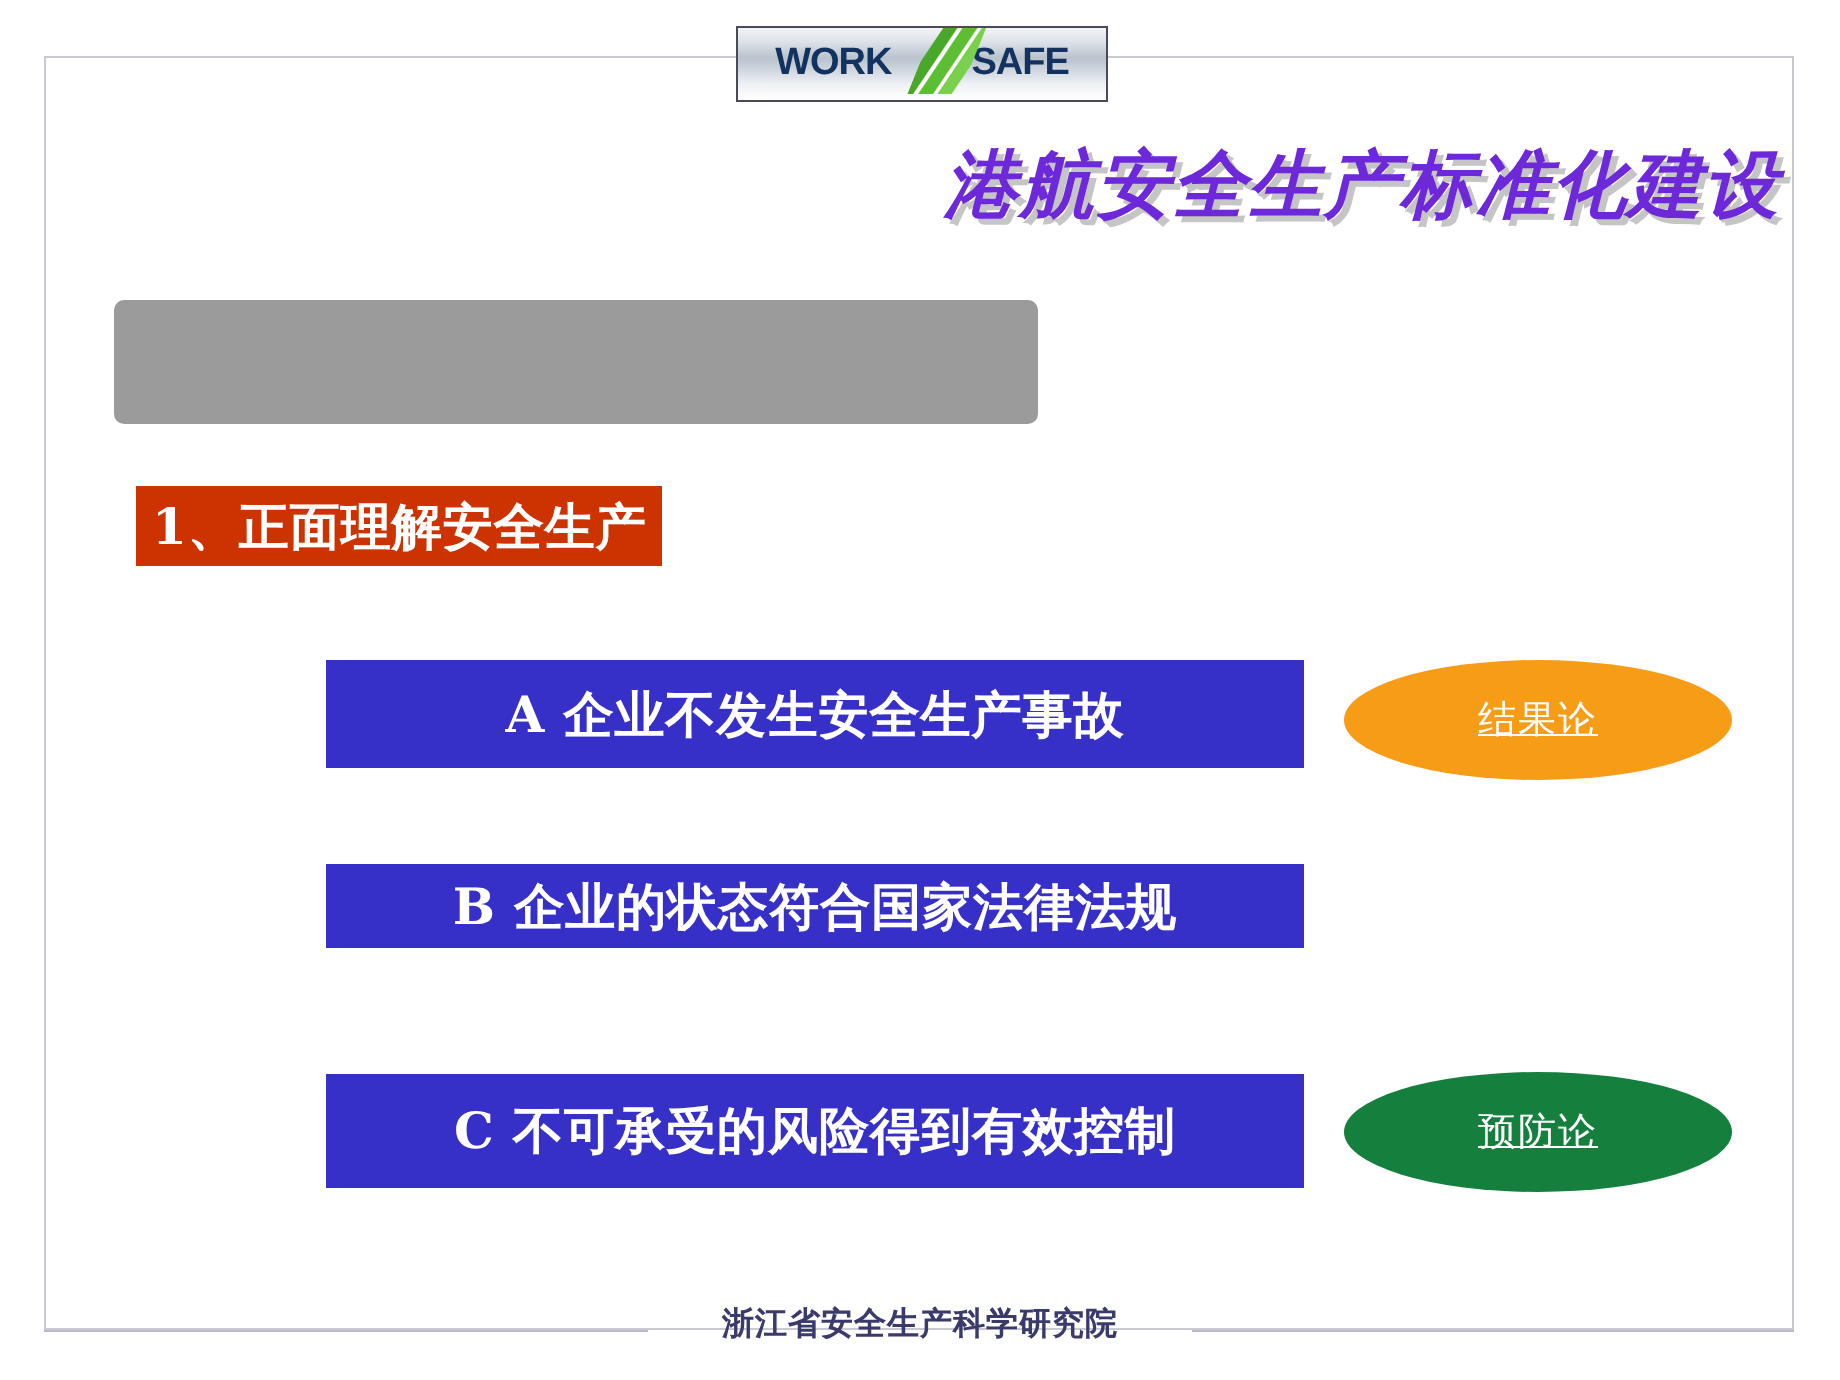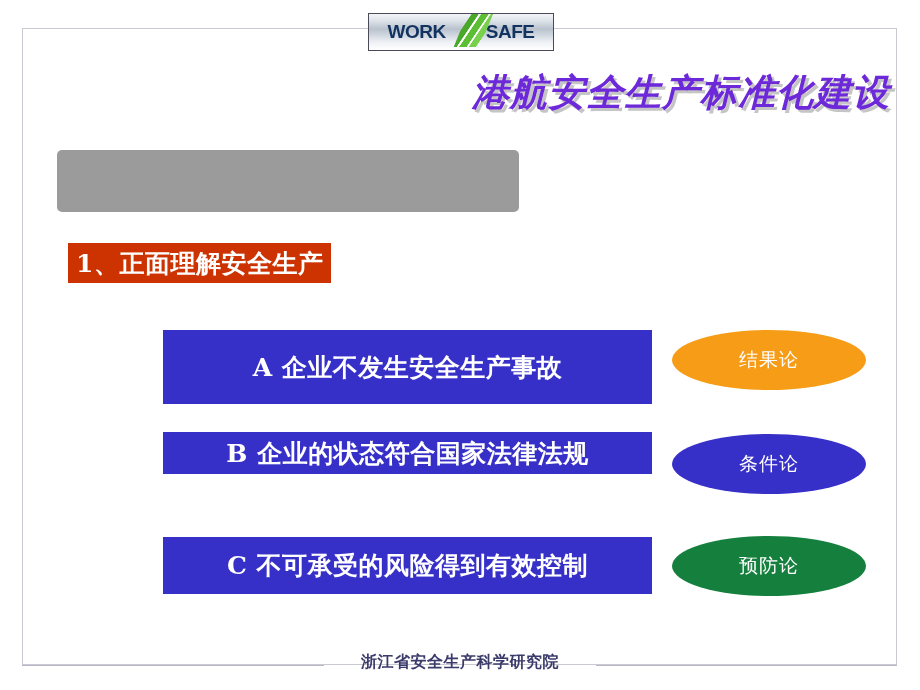--- a/index.html
+++ b/index.html
@@ -175,40 +175,41 @@
     box-sizing: border-box;
   }
   .row-box .row-text {
     color: #ffffff;
     font-size: 25px;
     font-weight: bold;
     letter-spacing: 0.5px;
     white-space: nowrap;
     font-family: "DejaVu Serif", "Liberation Serif", serif;
   }
-  #row-a { top: 330px; height: 74px; }
+  #row-a { top: 330px; height: 54px; }
   #row-b { top: 432px; height: 42px; }
   #row-c { top: 537px; height: 57px; }
 
   .tag-ellipse {
     position: absolute;
     left: 672px;
     width: 194px;
     height: 60px;
     border-radius: 50%;
     display: flex;
     align-items: center;
     justify-content: center;
   }
   .tag-ellipse .tag-text {
     color: #ffffff;
     font-size: 19px;
     letter-spacing: 1px;
     white-space: nowrap;
     font-family: "DejaVu Serif", "Liberation Serif", serif;
+    text-decoration: underline;
   }
   #tag-a { top: 330px; background: #F79C16; }
   #tag-b { top: 434px; background: #3730C8; }
   #tag-c { top: 536px; background: #15803d; }
 
   
   .footer-rule {
     position: absolute;
     top: 665px;
     height: 1px;
@@ -259,23 +260,20 @@
   <div class="row-box" id="row-a">
     <span class="row-text">A 企业不发生安全生产事故</span>
   </div>
   <div class="tag-ellipse" id="tag-a">
     <span class="tag-text">结果论</span>
   </div>
 
   <div class="row-box" id="row-b">
     <span class="row-text">B 企业的状态符合国家法律法规</span>
   </div>
-  <div class="tag-ellipse" id="tag-b">
-    <span class="tag-text">条件论</span>
-  </div>
 
   <div class="row-box" id="row-c">
     <span class="row-text">C 不可承受的风险得到有效控制</span>
   </div>
   <div class="tag-ellipse" id="tag-c">
     <span class="tag-text">预防论</span>
   </div>
 
   <div class="footer-rule left"></div>
   <div class="footer-rule right"></div>

